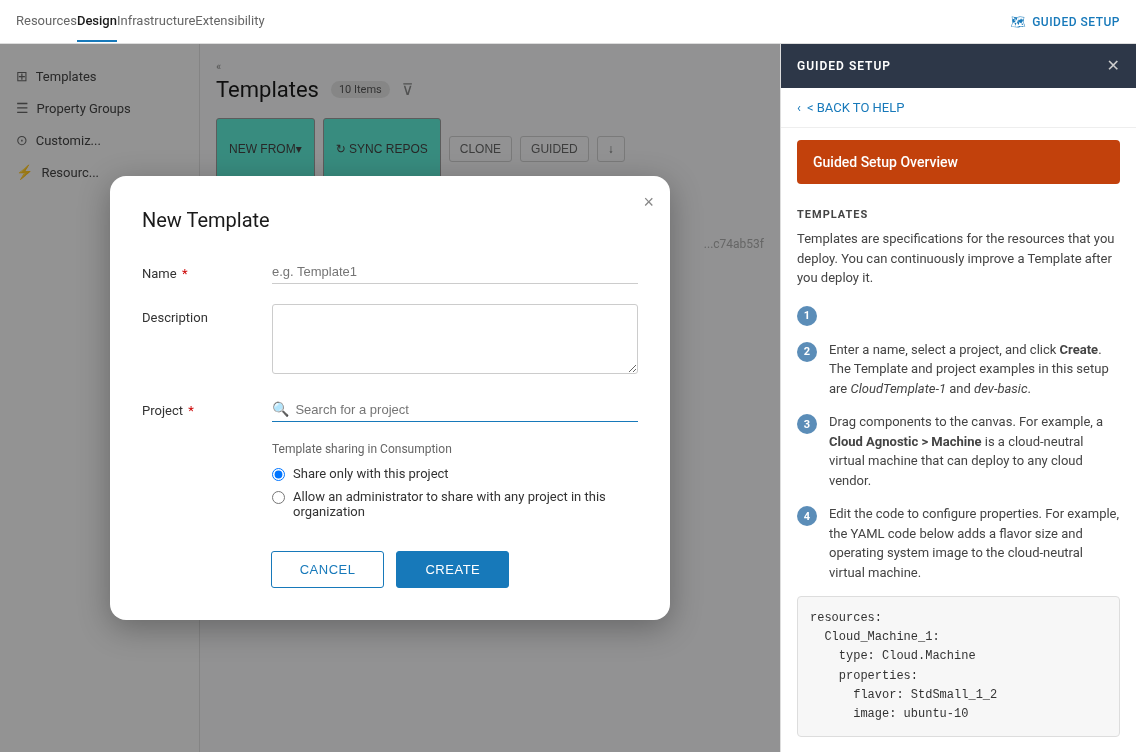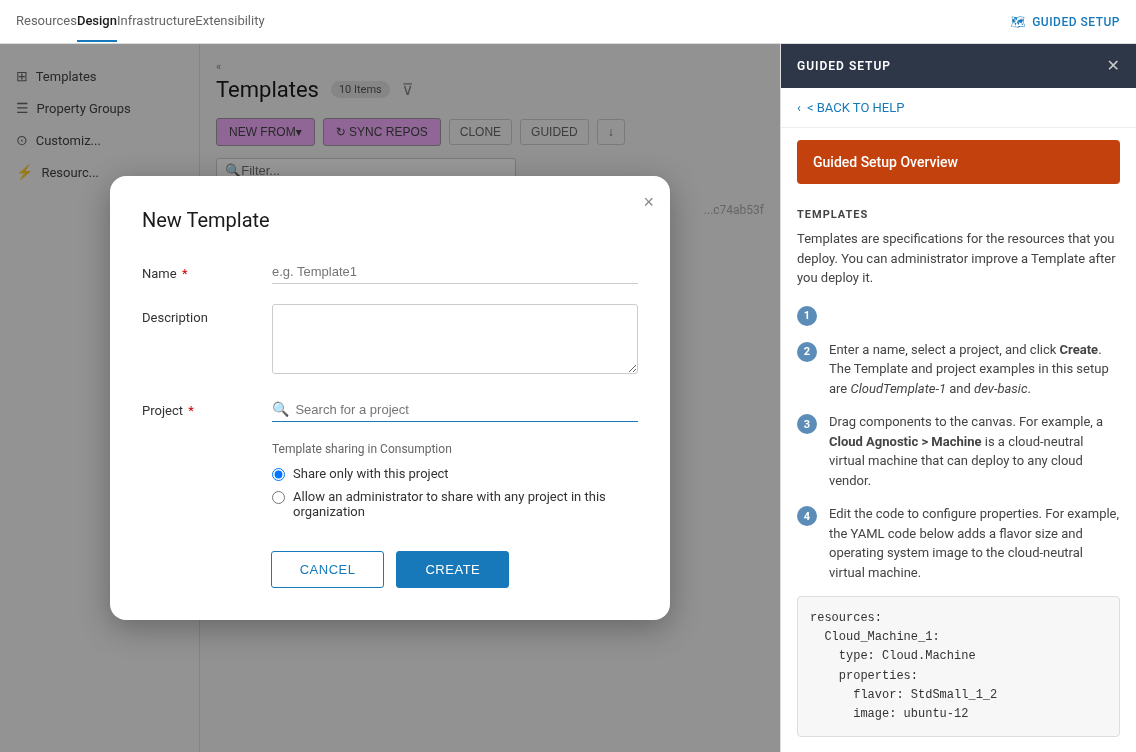--- a/index.html
+++ b/index.html
@@ -117,23 +117,23 @@
       padding: 2px 8px;
     }
     .toolbar {
       display: flex;
       align-items: center;
       gap: 8px;
       margin-bottom: 12px;
     }
     .btn-outline {
       border: 1px solid #999;
-      background: #f0abfc;
+      background: #5eead4;
       color: #444;
-      padding: 6px 12px;
+      padding: 23px 12px;
       font-size: 12px;
       border-radius: 3px;
       cursor: pointer;
       display: flex;
       align-items: center;
       gap: 4px;
     }
     .search-bar {
       display: flex;
       align-items: center;
@@ -527,21 +527,21 @@
       <span class="right-panel-title">GUIDED SETUP</span>
       <button class="close-btn">✕</button>
     </div>
     <div class="back-link">
       <span>‹</span>
       <span>&lt; BACK TO HELP</span>
     </div>
     <div class="overview-box">Guided Setup Overview</div>
     <div class="right-panel-content">
       <div class="section-label">TEMPLATES</div>
-      <p class="description-text">Templates are specifications for the resources that you deploy. You can administrator improve a Template after you deploy it.</p>
+      <p class="description-text">Templates are specifications for the resources that you deploy. You can continuously improve a Template after you deploy it.</p>
 
       <ol class="steps-list">
 
         <li class="step-item">
           <span class="step-number">1</span>
         </li>
 
         <li class="step-item">
           <span class="step-number">2</span>
           <div class="step-text">
@@ -563,17 +563,17 @@
             Edit the code to configure properties. For example, the YAML code below adds a flavor size and operating system image to the cloud-neutral virtual machine.
           </div>
         </li>
       </ol>
 
       <pre class="code-block">resources:
   Cloud_Machine_1:
     type: Cloud.Machine
     properties:
       flavor: StdSmall_1_2
-      image: ubuntu-12</pre>
+      image: ubuntu-10</pre>
     </div>
   </div>
 
 </div>
 
 </body></html>

